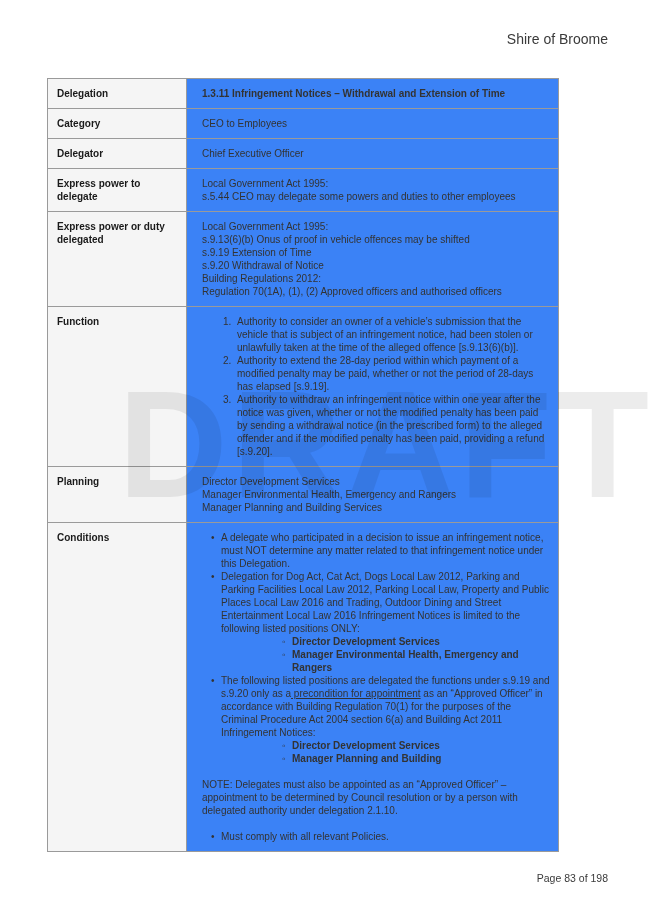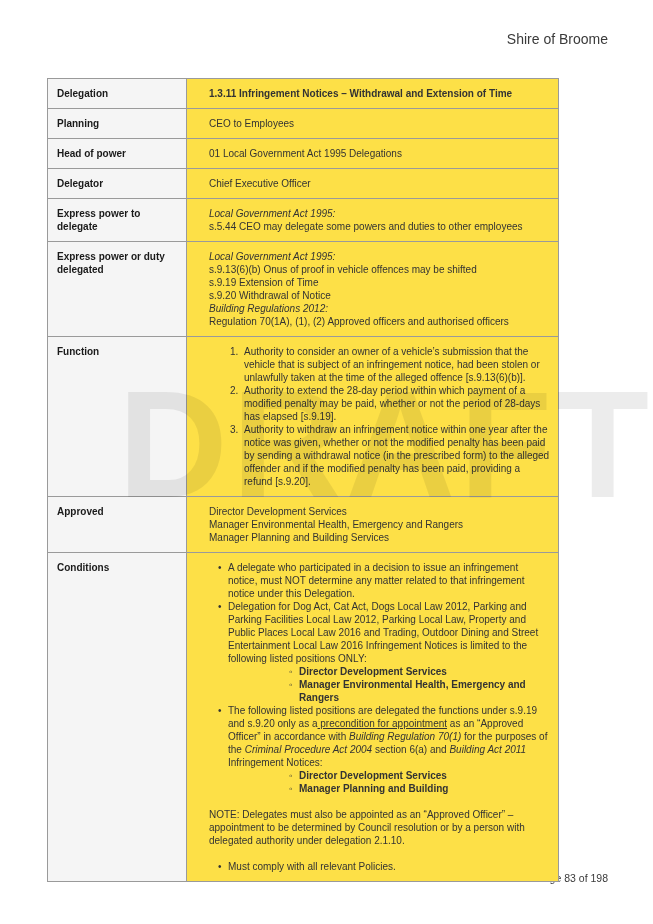--- a/index.html
+++ b/index.html
@@ -39,35 +39,35 @@
   table.delegation{border:1.5px solid #7c7c7c;}
   td.label-cell{
     width:123px;
     padding:8px 6px 8px 9px;
     vertical-align:top;
     font-size:10px;font-weight:bold;color:#1a1a1a;
     line-height:13px;
     background:#f5f5f5;
   }
   td.value-cell{
-    padding:8px 8px 8px 22px;
+    padding:8px 8px 8px 15px;
     vertical-align:top;
     font-size:10px;color:#333333;
     line-height:13px;
-    background:#fde047;
+    background:#3b82f6;
   }
   .para{display:flex;align-items:flex-start;margin:0;}
   .runs{flex:1 1 auto;min-width:0;}
   .marker{flex:0 0 auto;}
   .n .marker{margin-left:21px;width:14px;}
   .b1 .marker{margin-left:9px;width:10px;}
   .b2 .marker{margin-left:80px;width:10px;}
   .b2 .runs{font-weight:bold;}
   .gap{height:13px;}
-  .i{font-style:italic;}
+  .i{}
   .b{font-weight:bold;}
   .u{text-decoration:underline;}
 </style>
 </head>
 <body>
 
 <div class="page">
   <div class="doc-header">Shire of Broome</div>
 
   <div class="watermark">DRAFT</div>
@@ -76,32 +76,24 @@
     <tbody>
         <tr>
           <td class="label-cell">Delegation</td>
           <td class="value-cell">
             <div class="para p">
               <span class="runs"><span class="b">1.3.11 Infringement Notices – Withdrawal and Extension of Time</span></span>
             </div>
           </td>
         </tr>
         <tr>
-          <td class="label-cell">Planning</td>
+          <td class="label-cell">Category</td>
           <td class="value-cell">
             <div class="para p">
               <span class="runs"><span>CEO to Employees</span></span>
-            </div>
-          </td>
-        </tr>
-        <tr>
-          <td class="label-cell">Head of power</td>
-          <td class="value-cell">
-            <div class="para p">
-              <span class="runs"><span>01 Local Government Act 1995 Delegations</span></span>
             </div>
           </td>
         </tr>
         <tr>
           <td class="label-cell">Delegator</td>
           <td class="value-cell">
             <div class="para p">
               <span class="runs"><span>Chief Executive Officer</span></span>
             </div>
           </td>
@@ -151,21 +143,21 @@
               <span class="marker">2.</span>
               <span class="runs"><span>Authority to extend the 28-day period within which payment of a modified penalty may be paid, whether or not the period of 28-days has elapsed [s.9.19].</span></span>
             </div>
             <div class="para n">
               <span class="marker">3.</span>
               <span class="runs"><span>Authority to withdraw an infringement notice within one year after the notice was given, whether or not the modified penalty has been paid by sending a withdrawal notice (in the prescribed form) to the alleged offender and if the modified penalty has been paid, providing a refund [s.9.20].</span></span>
             </div>
           </td>
         </tr>
         <tr>
-          <td class="label-cell">Approved</td>
+          <td class="label-cell">Planning</td>
           <td class="value-cell">
             <div class="para p">
               <span class="runs"><span>Director Development Services</span></span>
             </div>
             <div class="para p">
               <span class="runs"><span>Manager Environmental Health, Emergency and Rangers</span></span>
             </div>
             <div class="para p">
               <span class="runs"><span>Manager Planning and Building Services</span></span>
             </div>

